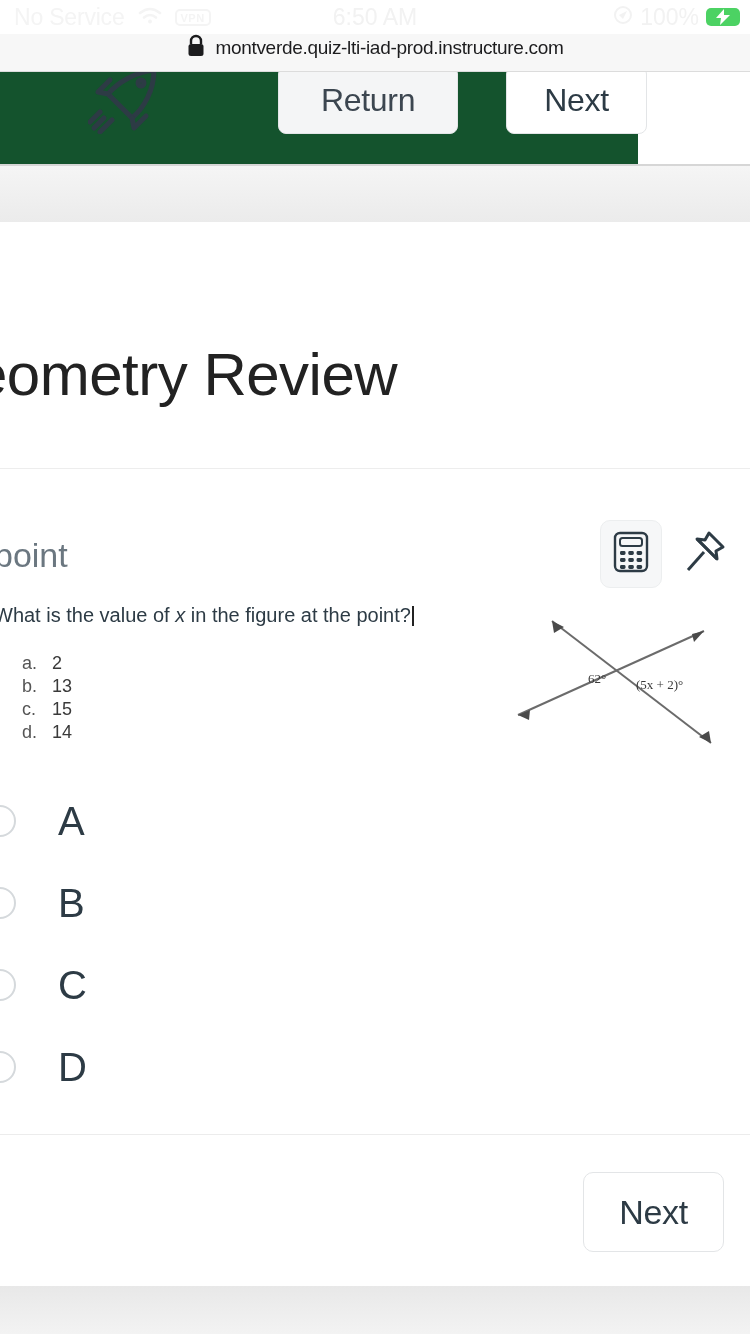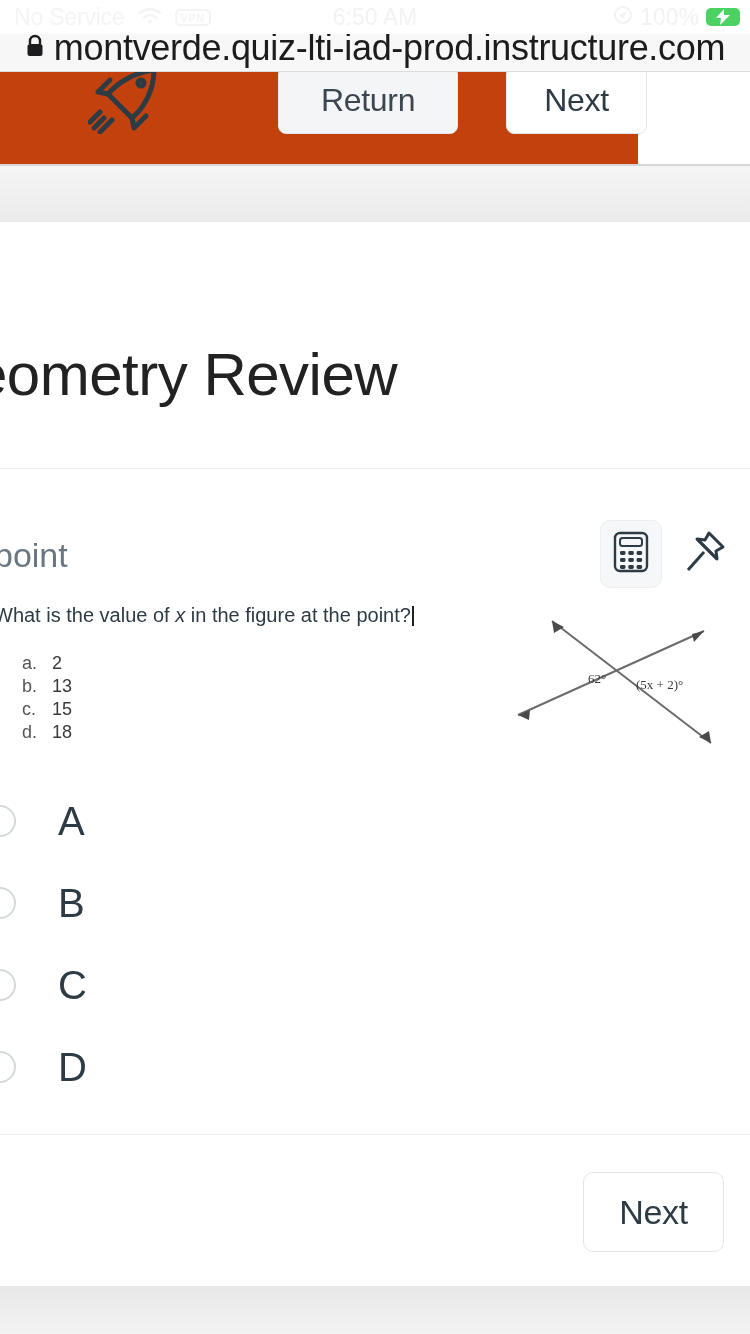--- a/index.html
+++ b/index.html
@@ -34,26 +34,26 @@
     width:34px; height:18px; border-radius:5px; background:#4cd263;
     display:flex; align-items:center; justify-content:center;
   }
 
   
   .urlbar {
     position:absolute; top:24px; left:0; width:750px; height:48px;
     background:#f7f7f7; display:flex; align-items:center; justify-content:center;
     gap:9px; z-index:25; border-bottom:1px solid #dcdcdc;
   }
-  .url-text { font-size:36px; color:#1c1c1e; letter-spacing:-0.3px; }
+  .url-text { font-size:19px; color:#1c1c1e; letter-spacing:-0.3px; }
 
   
   .topbar {
     position:absolute; top:62px; left:0; width:638px; height:104px;
-    background:#c2410c; z-index:10;
+    background:#14532d; z-index:10;
   }
   .rocket-icon { position:absolute; left:88px; top:6px; }
   .btn-return {
     position:absolute; left:278px; top:4px; width:180px; height:68px;
     background:#f4f5f6; border:1px solid #e3e5e7; border-radius:8px;
     display:flex; align-items:center; justify-content:center;
     font-size:32px; color:#3c4650; letter-spacing:-0.3px;
   }
   .btn-next-top {
     position:absolute; left:506px; top:4px; width:141px; height:68px;
@@ -244,21 +244,21 @@
     <div class="row">
       <span class="lbl">b.</span>
       <span>13</span>
     </div>
     <div class="row">
       <span class="lbl">c.</span>
       <span>15</span>
     </div>
     <div class="row">
       <span class="lbl">d.</span>
-      <span>18</span>
+      <span>14</span>
     </div>
   </div>
 
   <div class="figure">
     <svg width="230" height="140" viewBox="0 0 230 140">
       <g stroke="#6b6b6b" stroke-width="2" fill="none">
         <line x1="56" y1="6" x2="215" y2="128"></line>
         <line x1="22" y1="100" x2="208" y2="16"></line>
       </g>
       <g fill="#4a4a4a">

